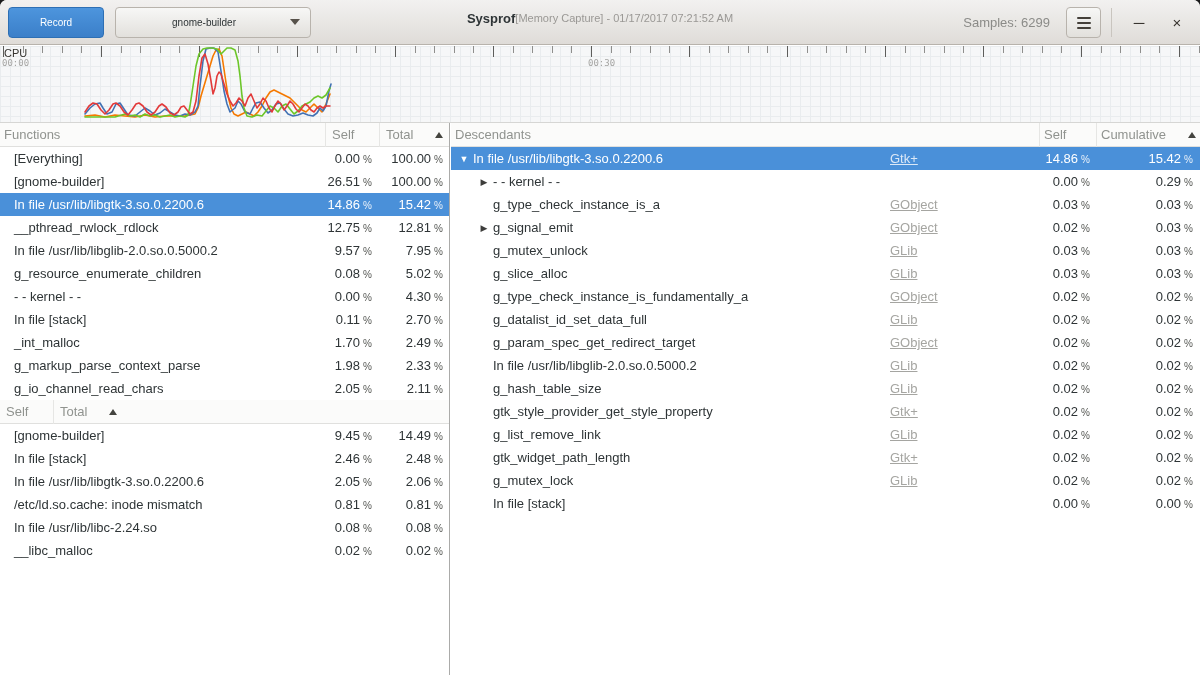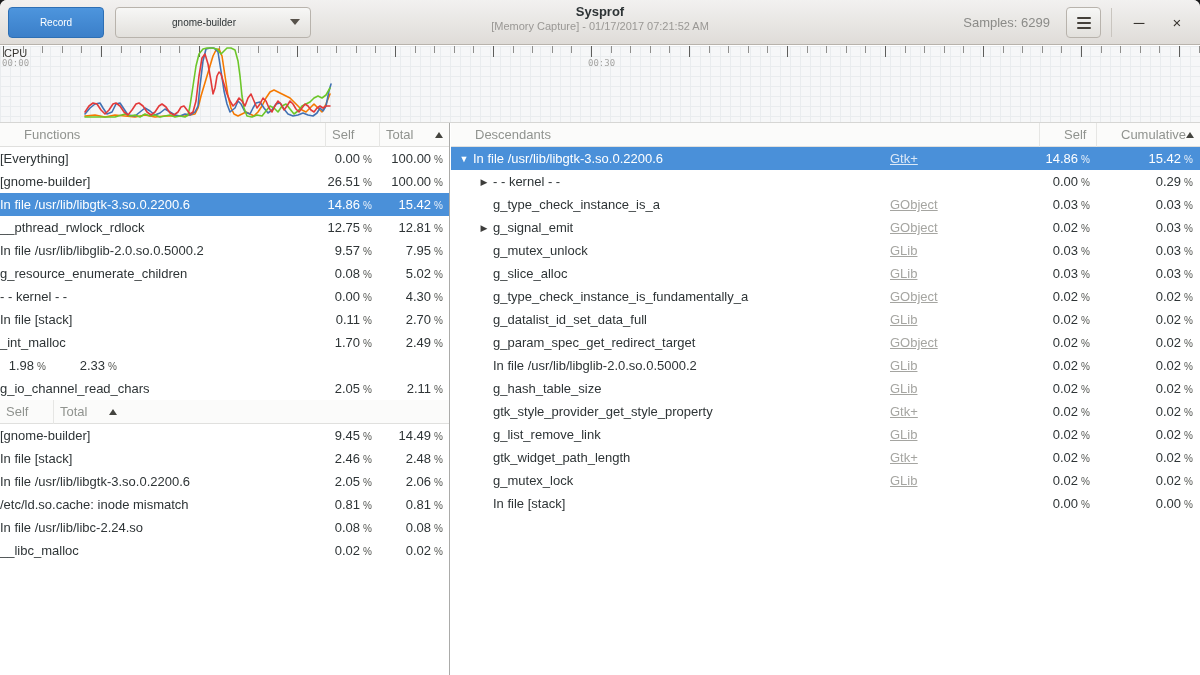--- a/index.html
+++ b/index.html
@@ -13,21 +13,21 @@
     background:linear-gradient(#f2f1f0,#dfdcd8);border-bottom:1px solid #b8b3ac;
     display:flex;align-items:center;}
   .btn{height:31px;border-radius:4px;border:1px solid #b8b3ac;
     background:linear-gradient(#f7f7f6,#e2e0dc);font-size:10px;color:#2e3436;
     display:flex;align-items:center;justify-content:center;cursor:default;}
   .record-btn{width:96px;margin-left:8px;
     background:linear-gradient(#4d95dd,#3b7fc9);border-color:#2d6fb4;color:#ffffff;}
   .proc-combo{width:196px;margin-left:11px;justify-content:space-between;padding:0 10px;}
   .combo-arrow{width:0;height:0;border-left:5px solid transparent;border-right:5px solid transparent;
     border-top:6px solid #57524b;margin-left:8px;}
-  .titlebox{position:absolute;left:0;right:0;top:0;height:36px;display:flex;flex-direction:column;
+  .titlebox{position:absolute;left:0;right:0;top:0;height:36px;display:flex;flex-direction:row;
     align-items:center;justify-content:center;pointer-events:none;border-radius:16px;}
   .title{font-size:13px;font-weight:bold;color:#2e3436;line-height:15px;}
   .subtitle{font-size:11px;color:#9a9895;line-height:14px;}
   .hdr-right{position:absolute;right:0;top:0;height:45px;display:flex;align-items:center;}
   .samples{font-size:13px;color:#8b8b88;margin-right:16px;}
   .menu-btn{width:35px;margin-right:10px;flex-direction:column;gap:3px;}
   .menu-bar{width:14px;height:2px;background:#45403a;border-radius:1px;}
   .hdr-sep{width:1px;height:29px;background:#c9c5bf;margin-right:10px;}
   .winctl{width:34px;height:34px;display:flex;align-items:center;justify-content:center;
     font-size:15px;color:#38342f;}
@@ -47,29 +47,29 @@
     font-family:"DejaVu Sans Mono",monospace;z-index:3;}
   .graph svg{position:absolute;left:0;top:0;z-index:2;}
 
   
   .content{position:absolute;left:0;top:123px;width:1200px;height:552px;background:#ffffff;}
   .pane-left{position:absolute;left:0;top:0;width:450px;height:552px;border-right:1px solid #ababa9;}
   .pane-right{position:absolute;left:451px;top:0;width:749px;height:552px;}
 
   .thead{display:flex;height:24px;background:#fbfbfa;border-bottom:1px solid #e0e0de;
     font-size:13px;color:#90938f;align-items:center;}
-  .thead .hc{height:24px;display:flex;align-items:center;padding:0 24px;border-right:1px solid #e6e6e4;}
+  .thead .hc{height:24px;display:flex;align-items:center;padding:0 4px;border-right:1px solid #e6e6e4;}
   .thead .hc:last-child{border-right:none;}
   .hc.grow{flex:1;}
   .sort-arrow{width:0;height:0;border-left:4px solid transparent;border-right:4px solid transparent;
     border-bottom:6px solid #44443f;margin-left:auto;}
 
   .row{display:flex;height:23px;align-items:center;font-size:13px;background:#ffffff;}
   .row.selected{background:#4a90d9;color:#ffffff;}
-  .cell-name{flex:1;padding-left:0;white-space:nowrap;overflow:hidden;display:flex;align-items:center;}
+  .cell-name{flex:1;padding-left:14px;white-space:nowrap;overflow:hidden;display:flex;align-items:center;}
   .cell-num{text-align:right;white-space:nowrap;}
   .pct{font-size:10px;margin-left:3px;color:#555753;}
   .row.selected .pct{color:#e9f1fa;}
 
   
   .w-self-l{width:54px;padding-right:8px;}
   .w-total-l{width:69px;padding-right:6px;}
   .hc.w-self-l,.hc.w-total-l{padding-left:6px;padding-right:6px;}
 
   
@@ -237,20 +237,21 @@
             <div class="cell-name">In file [stack]</div>
             <div class="cell-num w-self-l"><span>0.11</span><span class="pct">%</span></div>
             <div class="cell-num w-total-l"><span>2.70</span><span class="pct">%</span></div>
           </div>
           <div class="row">
             <div class="cell-name">_int_malloc</div>
             <div class="cell-num w-self-l"><span>1.70</span><span class="pct">%</span></div>
             <div class="cell-num w-total-l"><span>2.49</span><span class="pct">%</span></div>
           </div>
           <div class="row">
+            <div class="cell-name">g_markup_parse_context_parse</div>
             <div class="cell-num w-self-l"><span>1.98</span><span class="pct">%</span></div>
             <div class="cell-num w-total-l"><span>2.33</span><span class="pct">%</span></div>
           </div>
           <div class="row">
             <div class="cell-name">g_io_channel_read_chars</div>
             <div class="cell-num w-self-l"><span>2.05</span><span class="pct">%</span></div>
             <div class="cell-num w-total-l"><span>2.11</span><span class="pct">%</span></div>
           </div>
         </div>
 

